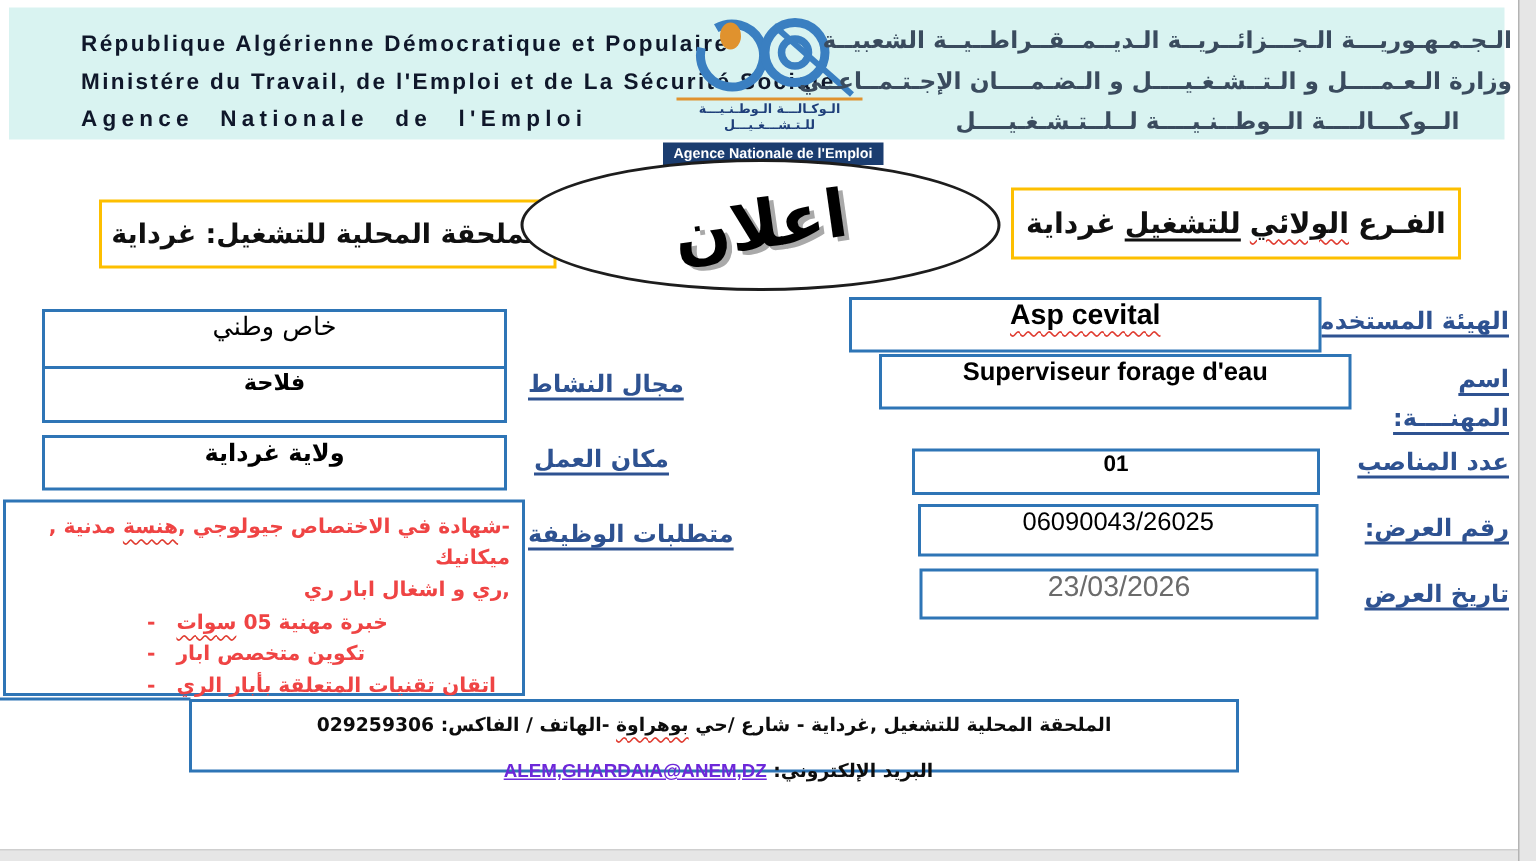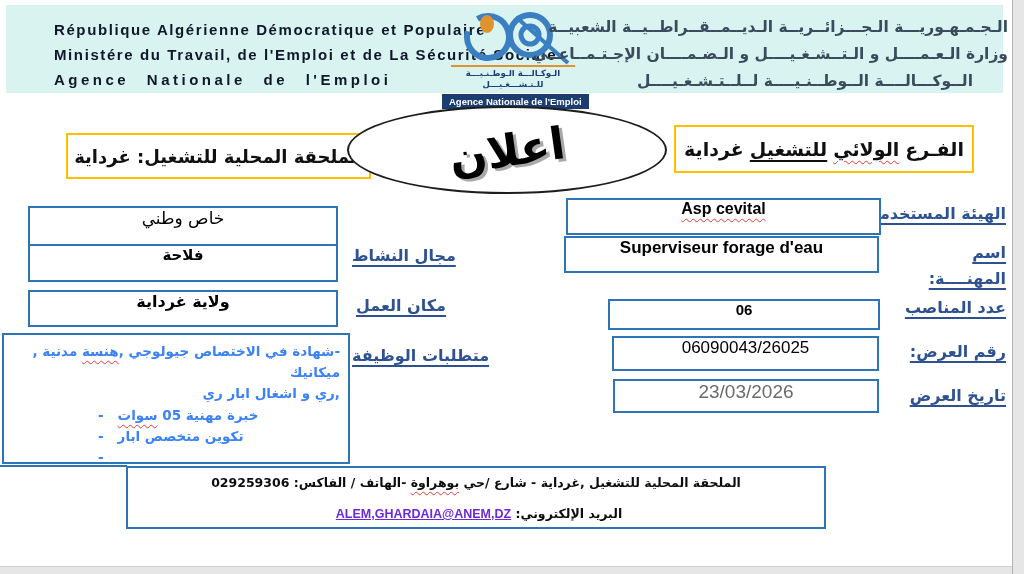--- a/index.html
+++ b/index.html
@@ -45,30 +45,30 @@
   .lbl{position:absolute;direction:rtl;color:#2e5291;font-weight:bold;font-size:16px;
        text-decoration:underline;text-decoration-thickness:1.5px;text-underline-offset:4px;white-space:nowrap;}
   .lbl-r{right:18px;text-align:right;}
   .job-lbl{line-height:26px;}
 
   
   .vbox{position:absolute;border:2px solid #2e75b6;background:#fff;display:flex;align-items:flex-start;
         justify-content:center;color:#000;}
   .req-box{position:absolute;left:2px;top:333px;width:348px;height:131px;border:2px solid #2e75b6;
            background:#fff;padding:6px 8px;box-sizing:border-box;font-weight:bold;font-size:13.5px;
-           line-height:21px;color:#3b82f6;}
+           line-height:21px;color:#ef4444;}
   .req-line{direction:rtl;text-align:right;}
   .req-list{margin-left:86px;margin-top:1px;}
   .req-item{display:flex;align-items:flex-start;gap:14px;}
   .req-item .dash{flex:0 0 auto;}
   .req-item .txt{direction:rtl;}
 
   
   .foot-tail{position:absolute;left:0;top:465px;width:127px;height:2px;background:#2e75b6;}
-  .foot-box{position:absolute;left:126px;top:466px;width:700px;height:63px;border:2px solid #2e75b6;
+  .foot-box{position:absolute;left:126px;top:466px;width:700px;height:49px;border:2px solid #2e75b6;
             background:#fff;box-sizing:border-box;text-align:center;}
   .foot-line1{direction:rtl;font-weight:bold;font-size:12.5px;color:#0d0d0d;margin-top:7px;}
   .foot-line2{direction:rtl;font-weight:bold;font-size:12.5px;color:#0d0d0d;margin-top:16px;}
   .email{color:#6d28d9;text-decoration:underline;margin-left:6px;font-family:"Liberation Sans",sans-serif;}
   .latin{font-family:"Liberation Sans",sans-serif;}
 </style>
 </head>
 <body>
 
 <div class="stage">
@@ -139,41 +139,42 @@
       <div class="req-item">
         <span class="dash">-</span>
         <span class="txt"><span>خبرة مهنية 05 </span><span class="sp-wavy">سوات</span></span>
       </div>
       <div class="req-item">
         <span class="dash">-</span>
         <span class="txt">تكوين متخصص ابار</span>
       </div>
       <div class="req-item">
         <span class="dash">-</span>
+        <span class="txt">اتقان تقنيات المتعلقة بأبار الري</span>
       </div>
     </div>
   </div>
 
   <div class="lbl lbl-r" style="top:204px;">الهيئة المستخدمة:</div>
   <div class="lbl lbl-r job-lbl" style="top:240px;">
     <div>اسم</div>
     <div>المهنــــة:</div>
   </div>
   <div class="lbl lbl-r" style="top:298px;">عدد المناصب</div>
   <div class="lbl lbl-r" style="top:342px;">رقم العرض:</div>
   <div class="lbl lbl-r" style="top:386px;">تاريخ العرض</div>
 
-  <div class="vbox latin" style="left:566px;top:198px;width:311px;height:33px;font-size:16px;font-weight:bold;">
+  <div class="vbox latin" style="left:566px;top:198px;width:311px;height:33px;font-size:19px;font-weight:bold;">
     <span class="sp-wavy">Asp cevital</span>
   </div>
-  <div class="vbox latin" style="left:564px;top:236px;width:311px;height:33px;font-size:17px;font-weight:bold;">
+  <div class="vbox latin" style="left:586px;top:236px;width:311px;height:33px;font-size:17px;font-weight:bold;">
     <span>Superviseur forage d'eau</span>
   </div>
   <div class="vbox latin" style="left:608px;top:299px;width:268px;height:27px;font-size:15px;font-weight:bold;">
-    <span>06</span>
+    <span>01</span>
   </div>
   <div class="vbox latin" style="left:612px;top:336px;width:263px;height:31px;font-size:17px;">
     <span>06090043/26025</span>
   </div>
   <div class="vbox latin" style="left:613px;top:379px;width:262px;height:30px;font-size:19px;color:#6b6b6b;">
     <span>23/03/2026</span>
   </div>
 
   <div class="foot-tail"></div>
   <div class="foot-box">

